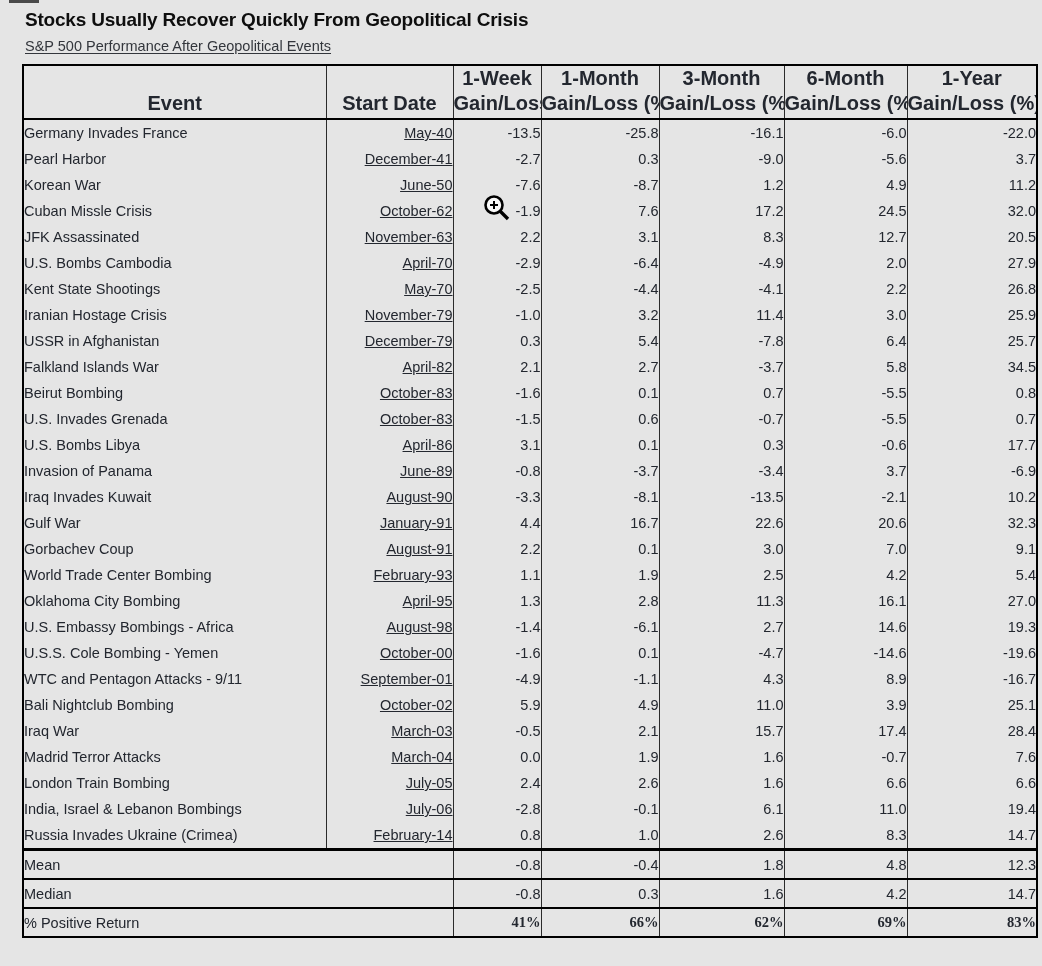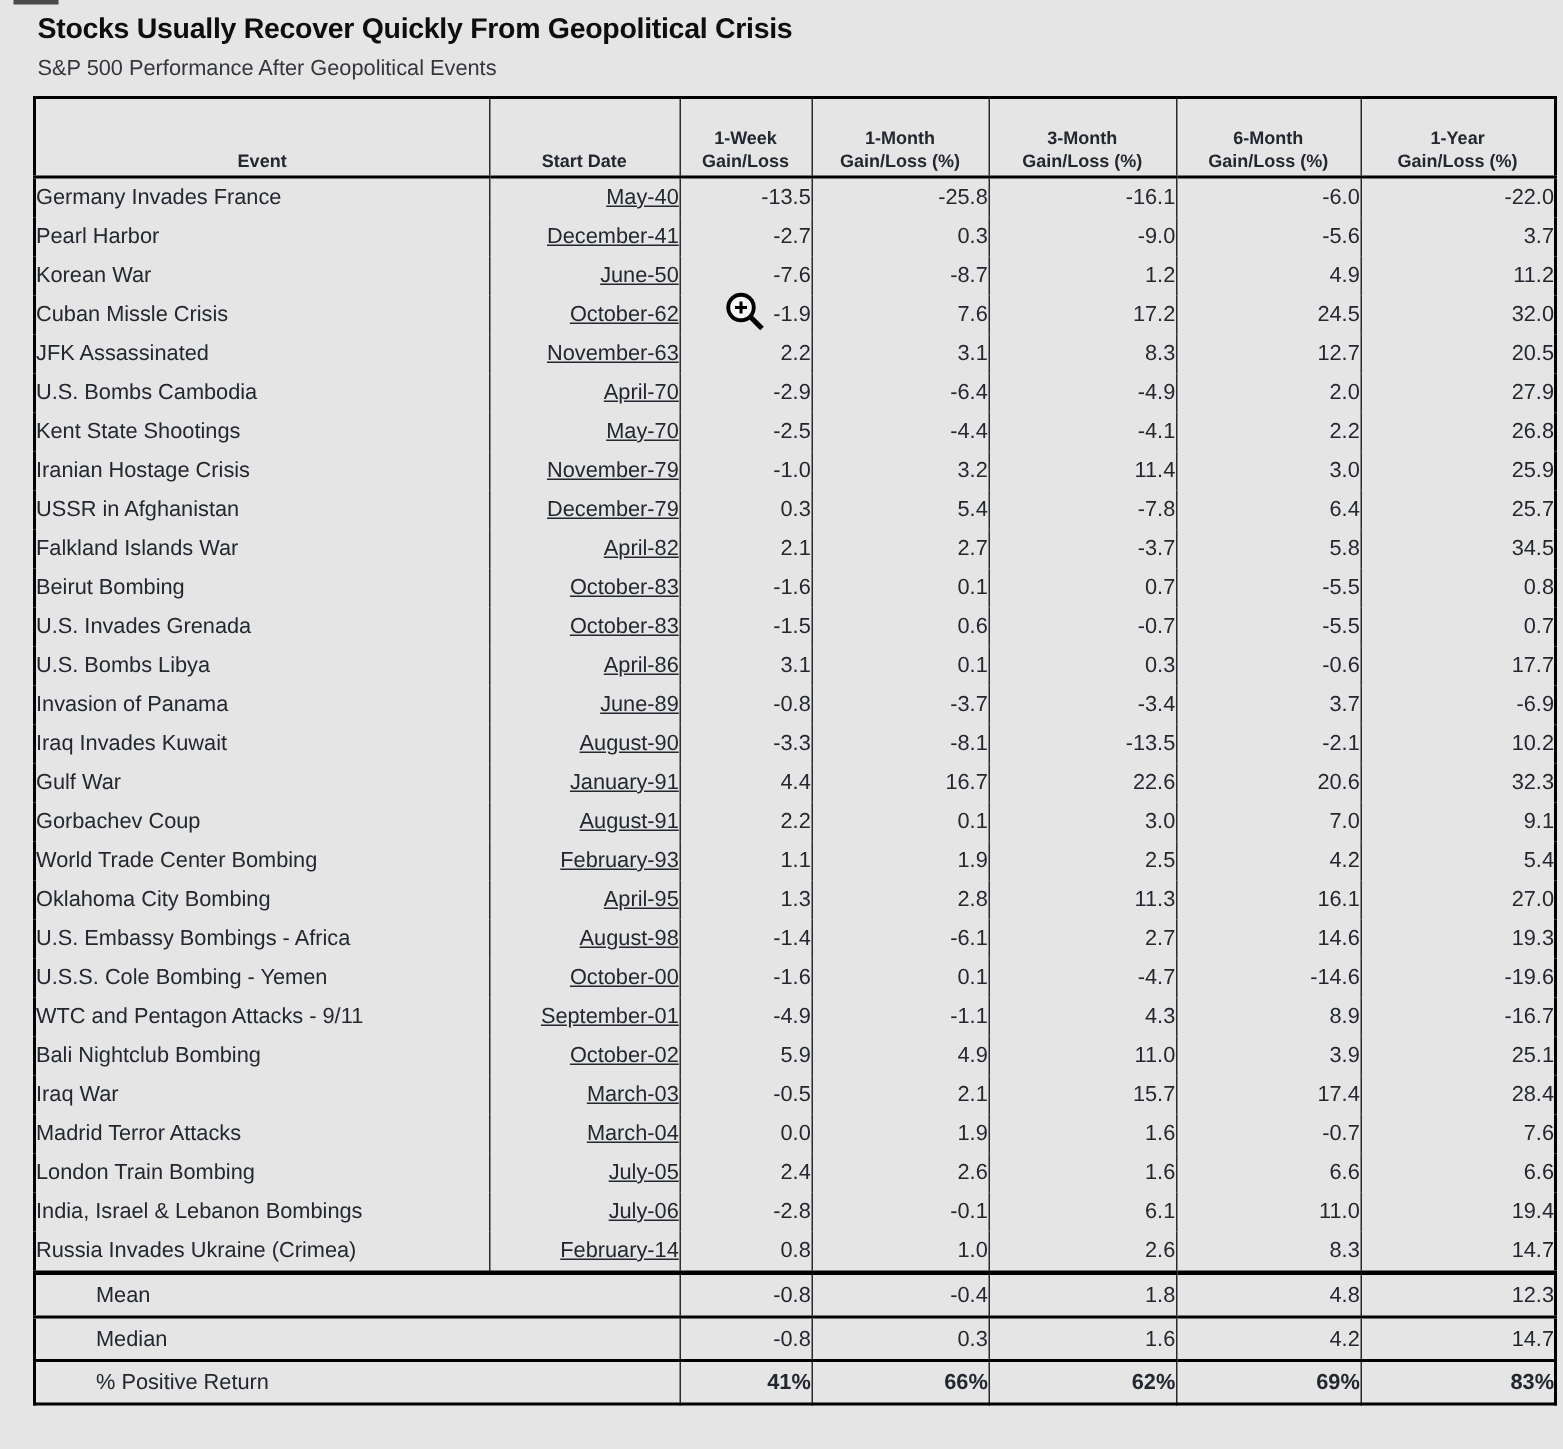--- a/index.html
+++ b/index.html
@@ -28,20 +28,21 @@
     font-size: 19px;
     font-weight: bold;
     color: #0e0e0e;
     letter-spacing: -0.2px;
   }
   .subtitle {
     position: absolute;
     left: 25px; top: 38px;
     font-size: 14.5px;
     color: #33363c;
+    text-decoration: underline;
     text-underline-offset: 2px;
   }
   table.perf {
     position: absolute;
     left: 22px; top: 64px;
     border-collapse: collapse;
     table-layout: fixed;
     width: 1014px;
     border: 2px solid #000;
   }
@@ -51,42 +52,42 @@
     padding: 0;
     overflow: hidden;
     white-space: nowrap;
     color: #23272f;
   }
   tr.header-row th {
     height: 49px;
     vertical-align: bottom;
     text-align: center;
     font-weight: bold;
-    font-size: 12px;
+    font-size: 20px;
     border-bottom: 2px solid #000;
     padding-bottom: 2px;
     line-height: 1.25;
   }
   tbody.data td {
     height: 26px;
     font-size: 14.5px;
     vertical-align: middle;
   }
   td.event-cell { text-align: left; padding-left: 4px; margin-left: 31px; }
   td.date-cell  { text-align: right; padding-right: 9px; text-decoration: underline; }
   td.value-cell { text-align: right; padding-right: 6px; }
   tbody.summary td {
     height: 27px;
     font-size: 14.5px;
     vertical-align: middle;
   }
-  tbody.summary tr td { border-top: 2px solid #000; padding-left: 40px; }
+  tbody.summary tr td { border-top: 2px solid #000; }
   tbody.summary tr.first td { border-top: 3px solid #000; }
   td.summary-label { text-align: left; padding-left: 4px; }
-  tbody.summary tr.pct td.value-cell { font-weight: bold; }
+  tbody.summary tr.pct td.value-cell { font-weight: bold; font-family: Liberation Serif, serif; }
   .cursor-zoom {
     position: absolute;
     left: 482px; top: 193px;
     width: 30px; height: 30px;
     pointer-events: none;
   }
 </style>
 </head>
 <body>
 

